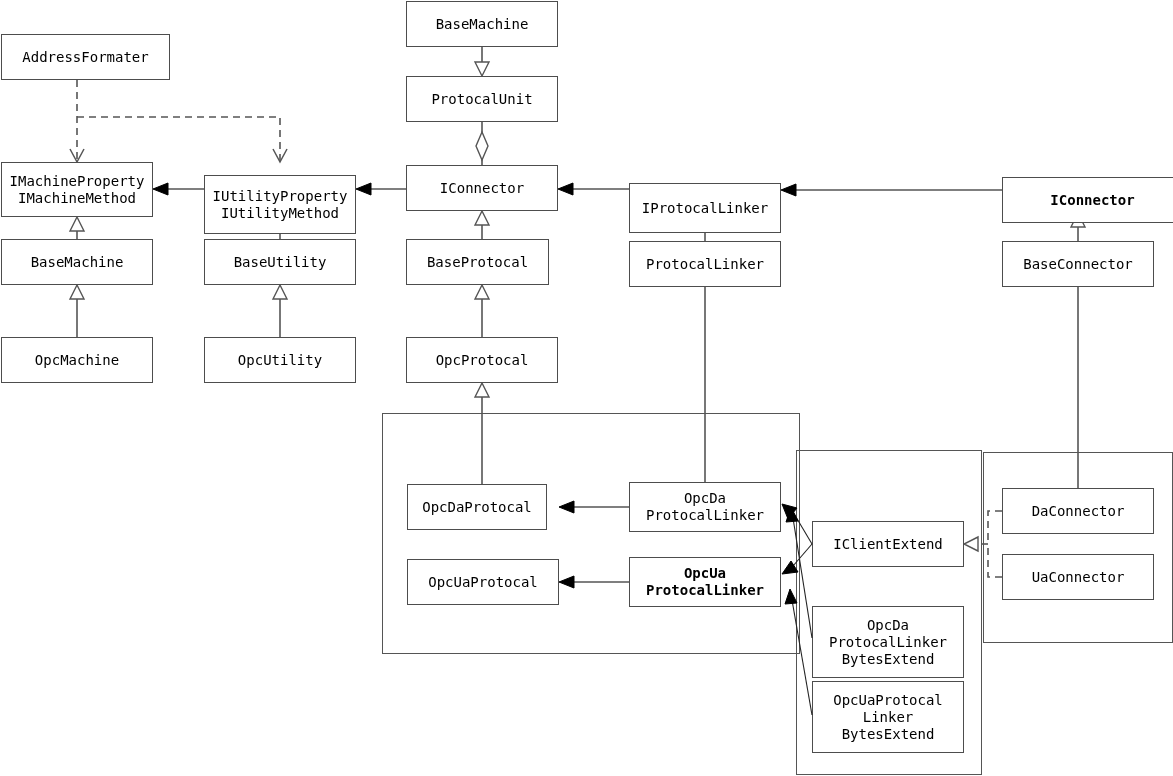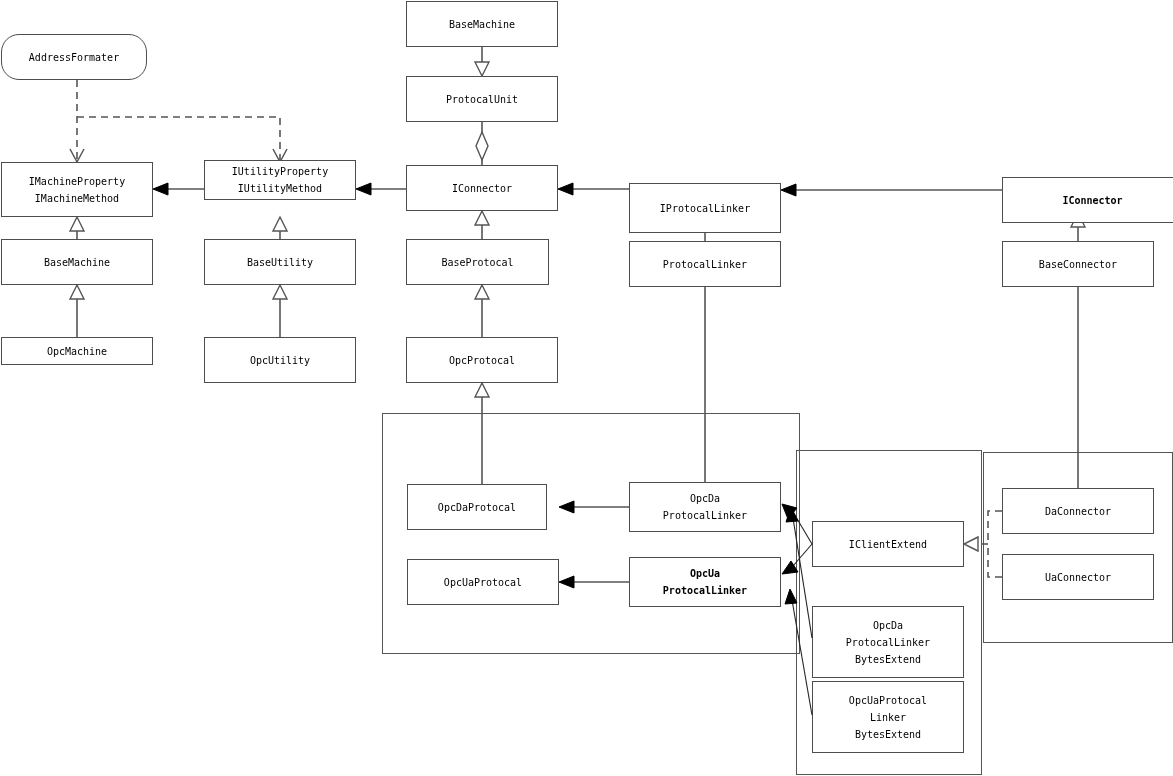--- a/index.html
+++ b/index.html
@@ -7,21 +7,21 @@
   #canvas{position:relative;width:1173px;height:776px;background:#ffffff;overflow:hidden;}
   .node{
     position:absolute;
     box-sizing:border-box;
     border:1px solid #4d4d4d;
     background:#ffffff;
     display:flex;
     align-items:center;
     justify-content:center;
     text-align:center;
-    font-size:10px;
+    font-size:14px;
     line-height:17px;
     color:#000000;
     letter-spacing:0px;
     white-space:pre-line;
     z-index:5;
   }
   .group{
     position:absolute;
     box-sizing:border-box;
     border:1px solid #555555;
@@ -155,35 +155,35 @@
       <polygon class="hollow" points="978,537 978,551 964,544"></polygon>
     </g>
 
   </svg>
 
   <div class="group" style="left:382px;top:413px;width:418px;height:241px;"></div>
   <div class="group" style="left:796px;top:450px;width:186px;height:325px;"></div>
   <div class="group" style="left:983px;top:452px;width:190px;height:191px;"></div>
 
   <div class="node" style="left:406px;top:1px;width:152px;height:46px;">BaseMachine</div>
-  <div class="node" style="left:1px;top:34px;width:146px;height:46px;border-radius:18px;">AddressFormater</div>
+  <div class="node" style="left:1px;top:34px;width:169px;height:46px;">AddressFormater</div>
   <div class="node" style="left:406px;top:76px;width:152px;height:46px;">ProtocalUnit</div>
   <div class="node" style="left:1px;top:162px;width:152px;height:55px;">IMachineProperty
 IMachineMethod</div>
-  <div class="node" style="left:204px;top:160px;width:152px;height:40px;">IUtilityProperty
+  <div class="node" style="left:204px;top:175px;width:152px;height:59px;">IUtilityProperty
 IUtilityMethod</div>
   <div class="node" style="left:406px;top:165px;width:152px;height:46px;">IConnector</div>
   <div class="node" style="left:629px;top:183px;width:152px;height:50px;">IProtocalLinker</div>
   <div class="node" style="left:1002px;top:177px;width:181px;height:46px;font-weight:bold;">IConnector</div>
   <div class="node" style="left:1px;top:239px;width:152px;height:46px;">BaseMachine</div>
   <div class="node" style="left:204px;top:239px;width:152px;height:46px;">BaseUtility</div>
   <div class="node" style="left:406px;top:239px;width:143px;height:46px;">BaseProtocal</div>
   <div class="node" style="left:629px;top:241px;width:152px;height:46px;">ProtocalLinker</div>
   <div class="node" style="left:1002px;top:241px;width:152px;height:46px;">BaseConnector</div>
-  <div class="node" style="left:1px;top:337px;width:152px;height:28px;">OpcMachine</div>
+  <div class="node" style="left:1px;top:337px;width:152px;height:46px;">OpcMachine</div>
   <div class="node" style="left:204px;top:337px;width:152px;height:46px;">OpcUtility</div>
   <div class="node" style="left:406px;top:337px;width:152px;height:46px;">OpcProtocal</div>
   <div class="node" style="left:407px;top:484px;width:140px;height:46px;">OpcDaProtocal</div>
   <div class="node" style="left:407px;top:559px;width:152px;height:46px;">OpcUaProtocal</div>
   <div class="node" style="left:629px;top:482px;width:152px;height:50px;">OpcDa
 ProtocalLinker</div>
   <div class="node" style="left:629px;top:557px;width:152px;height:50px;font-weight:bold;">OpcUa
 ProtocalLinker</div>
   <div class="node" style="left:812px;top:521px;width:152px;height:46px;">IClientExtend</div>
   <div class="node" style="left:1002px;top:488px;width:152px;height:46px;">DaConnector</div>

